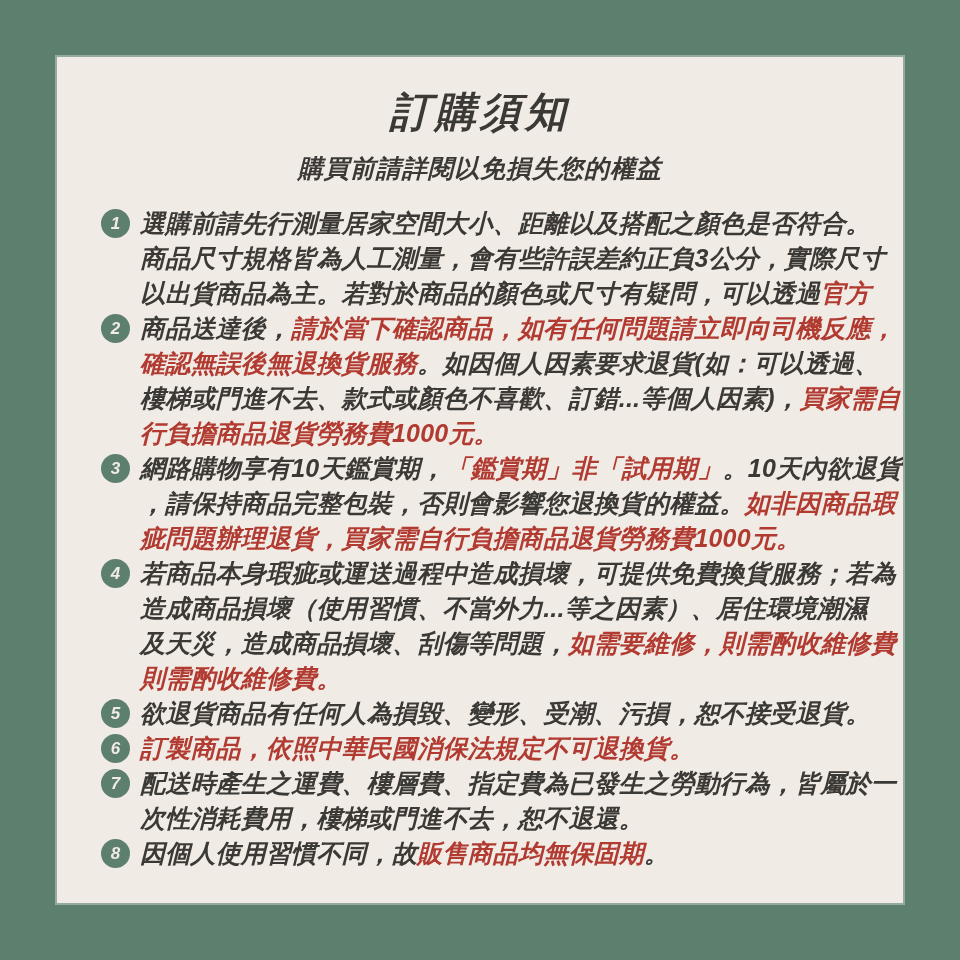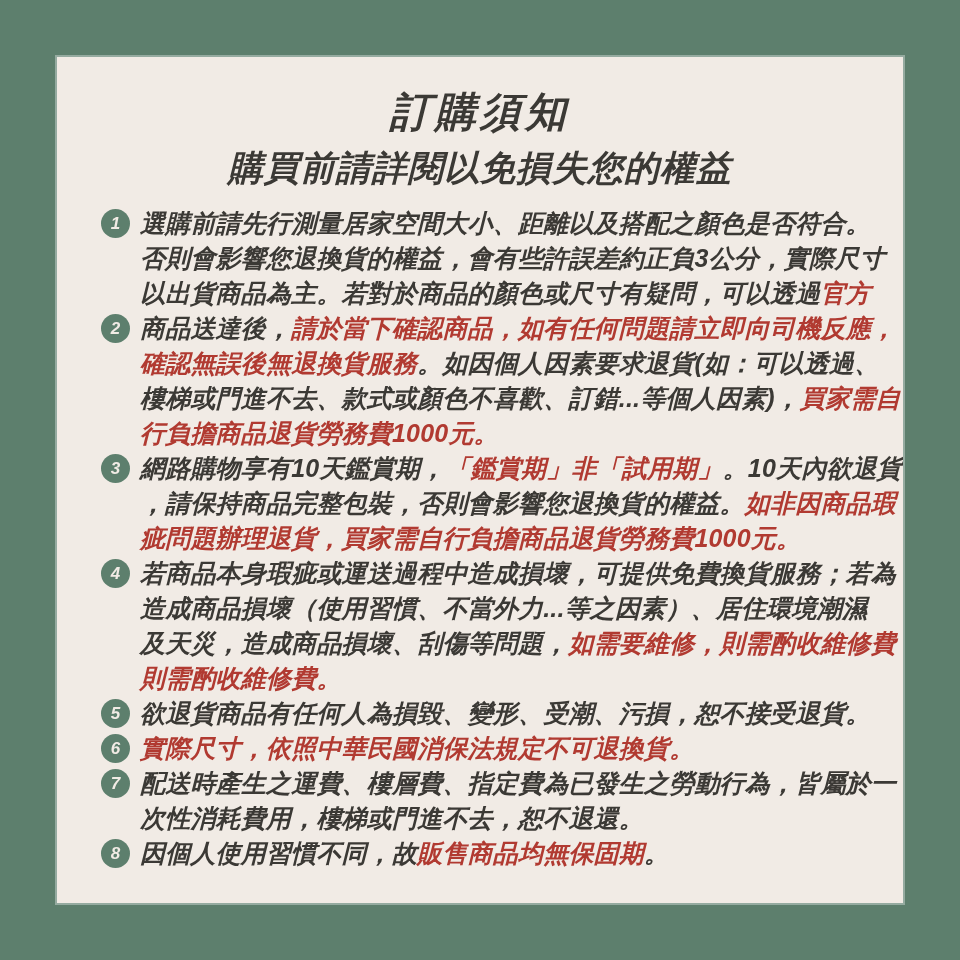--- a/index.html
+++ b/index.html
@@ -34,21 +34,21 @@
     text-align:center;
     font-size:41px;
     line-height:48px;
     font-weight:bold;
     letter-spacing:4px;
     color:var(--dark);
   }
   .subtitle{
     margin:15px 0 0 0;
     text-align:center;
-    font-size:35px;
+    font-size:25px;
     line-height:34px;
     font-weight:bold;
     letter-spacing:1px;
     color:var(--dark);
   }
   .list{
     margin:21px 30px 0 44px;
   }
   .item{
     display:flex;
@@ -83,21 +83,21 @@
 
 <div class="stage">
   <div class="panel">
     <h1 class="title">訂購須知</h1>
     <h2 class="subtitle">購買前請詳閱以免損失您的權益</h2>
     <div class="list" id="notice-list">
         <div class="item">
           <span class="badge">1</span>
           <div class="lines">
             <div class="line"><span class="seg-dark">選購前請先行測量居家空間大小、距離以及搭配之顏色是否符合。</span></div>
-            <div class="line"><span class="seg-dark">否則會影響您退換貨的權益，會有些許誤差約正負3公分，實際尺寸</span></div>
+            <div class="line"><span class="seg-dark">商品尺寸規格皆為人工測量，會有些許誤差約正負3公分，實際尺寸</span></div>
             <div class="line"><span class="seg-dark">以出貨商品為主。若對於商品的顏色或尺寸有疑問，可以透過</span><span class="seg-red">官方</span></div>
           </div>
         </div>
         <div class="item">
           <span class="badge">2</span>
           <div class="lines">
             <div class="line"><span class="seg-dark">商品送達後，</span><span class="seg-red">請於當下確認商品，如有任何問題請立即向司機反應，</span></div>
             <div class="line"><span class="seg-red">確認無誤後無退換貨服務</span><span class="seg-dark">。如因個人因素要求退貨(如：可以透過、</span></div>
             <div class="line"><span class="seg-dark">樓梯或門進不去、款式或顏色不喜歡、訂錯...等個人因素)，</span><span class="seg-red">買家需自</span></div>
             <div class="line"><span class="seg-red">行負擔商品退貨勞務費1000元。</span></div>
@@ -122,21 +122,21 @@
         </div>
         <div class="item">
           <span class="badge">5</span>
           <div class="lines">
             <div class="line"><span class="seg-dark">欲退貨商品有任何人為損毀、變形、受潮、污損，恕不接受退貨。</span></div>
           </div>
         </div>
         <div class="item">
           <span class="badge">6</span>
           <div class="lines">
-            <div class="line"><span class="seg-red">實際尺寸，依照中華民國消保法規定不可退換貨。</span></div>
+            <div class="line"><span class="seg-red">訂製商品，依照中華民國消保法規定不可退換貨。</span></div>
           </div>
         </div>
         <div class="item">
           <span class="badge">7</span>
           <div class="lines">
             <div class="line"><span class="seg-dark">配送時產生之運費、樓層費、指定費為已發生之勞動行為，皆屬於一</span></div>
             <div class="line"><span class="seg-dark">次性消耗費用，樓梯或門進不去，恕不退還。</span></div>
           </div>
         </div>
         <div class="item">

